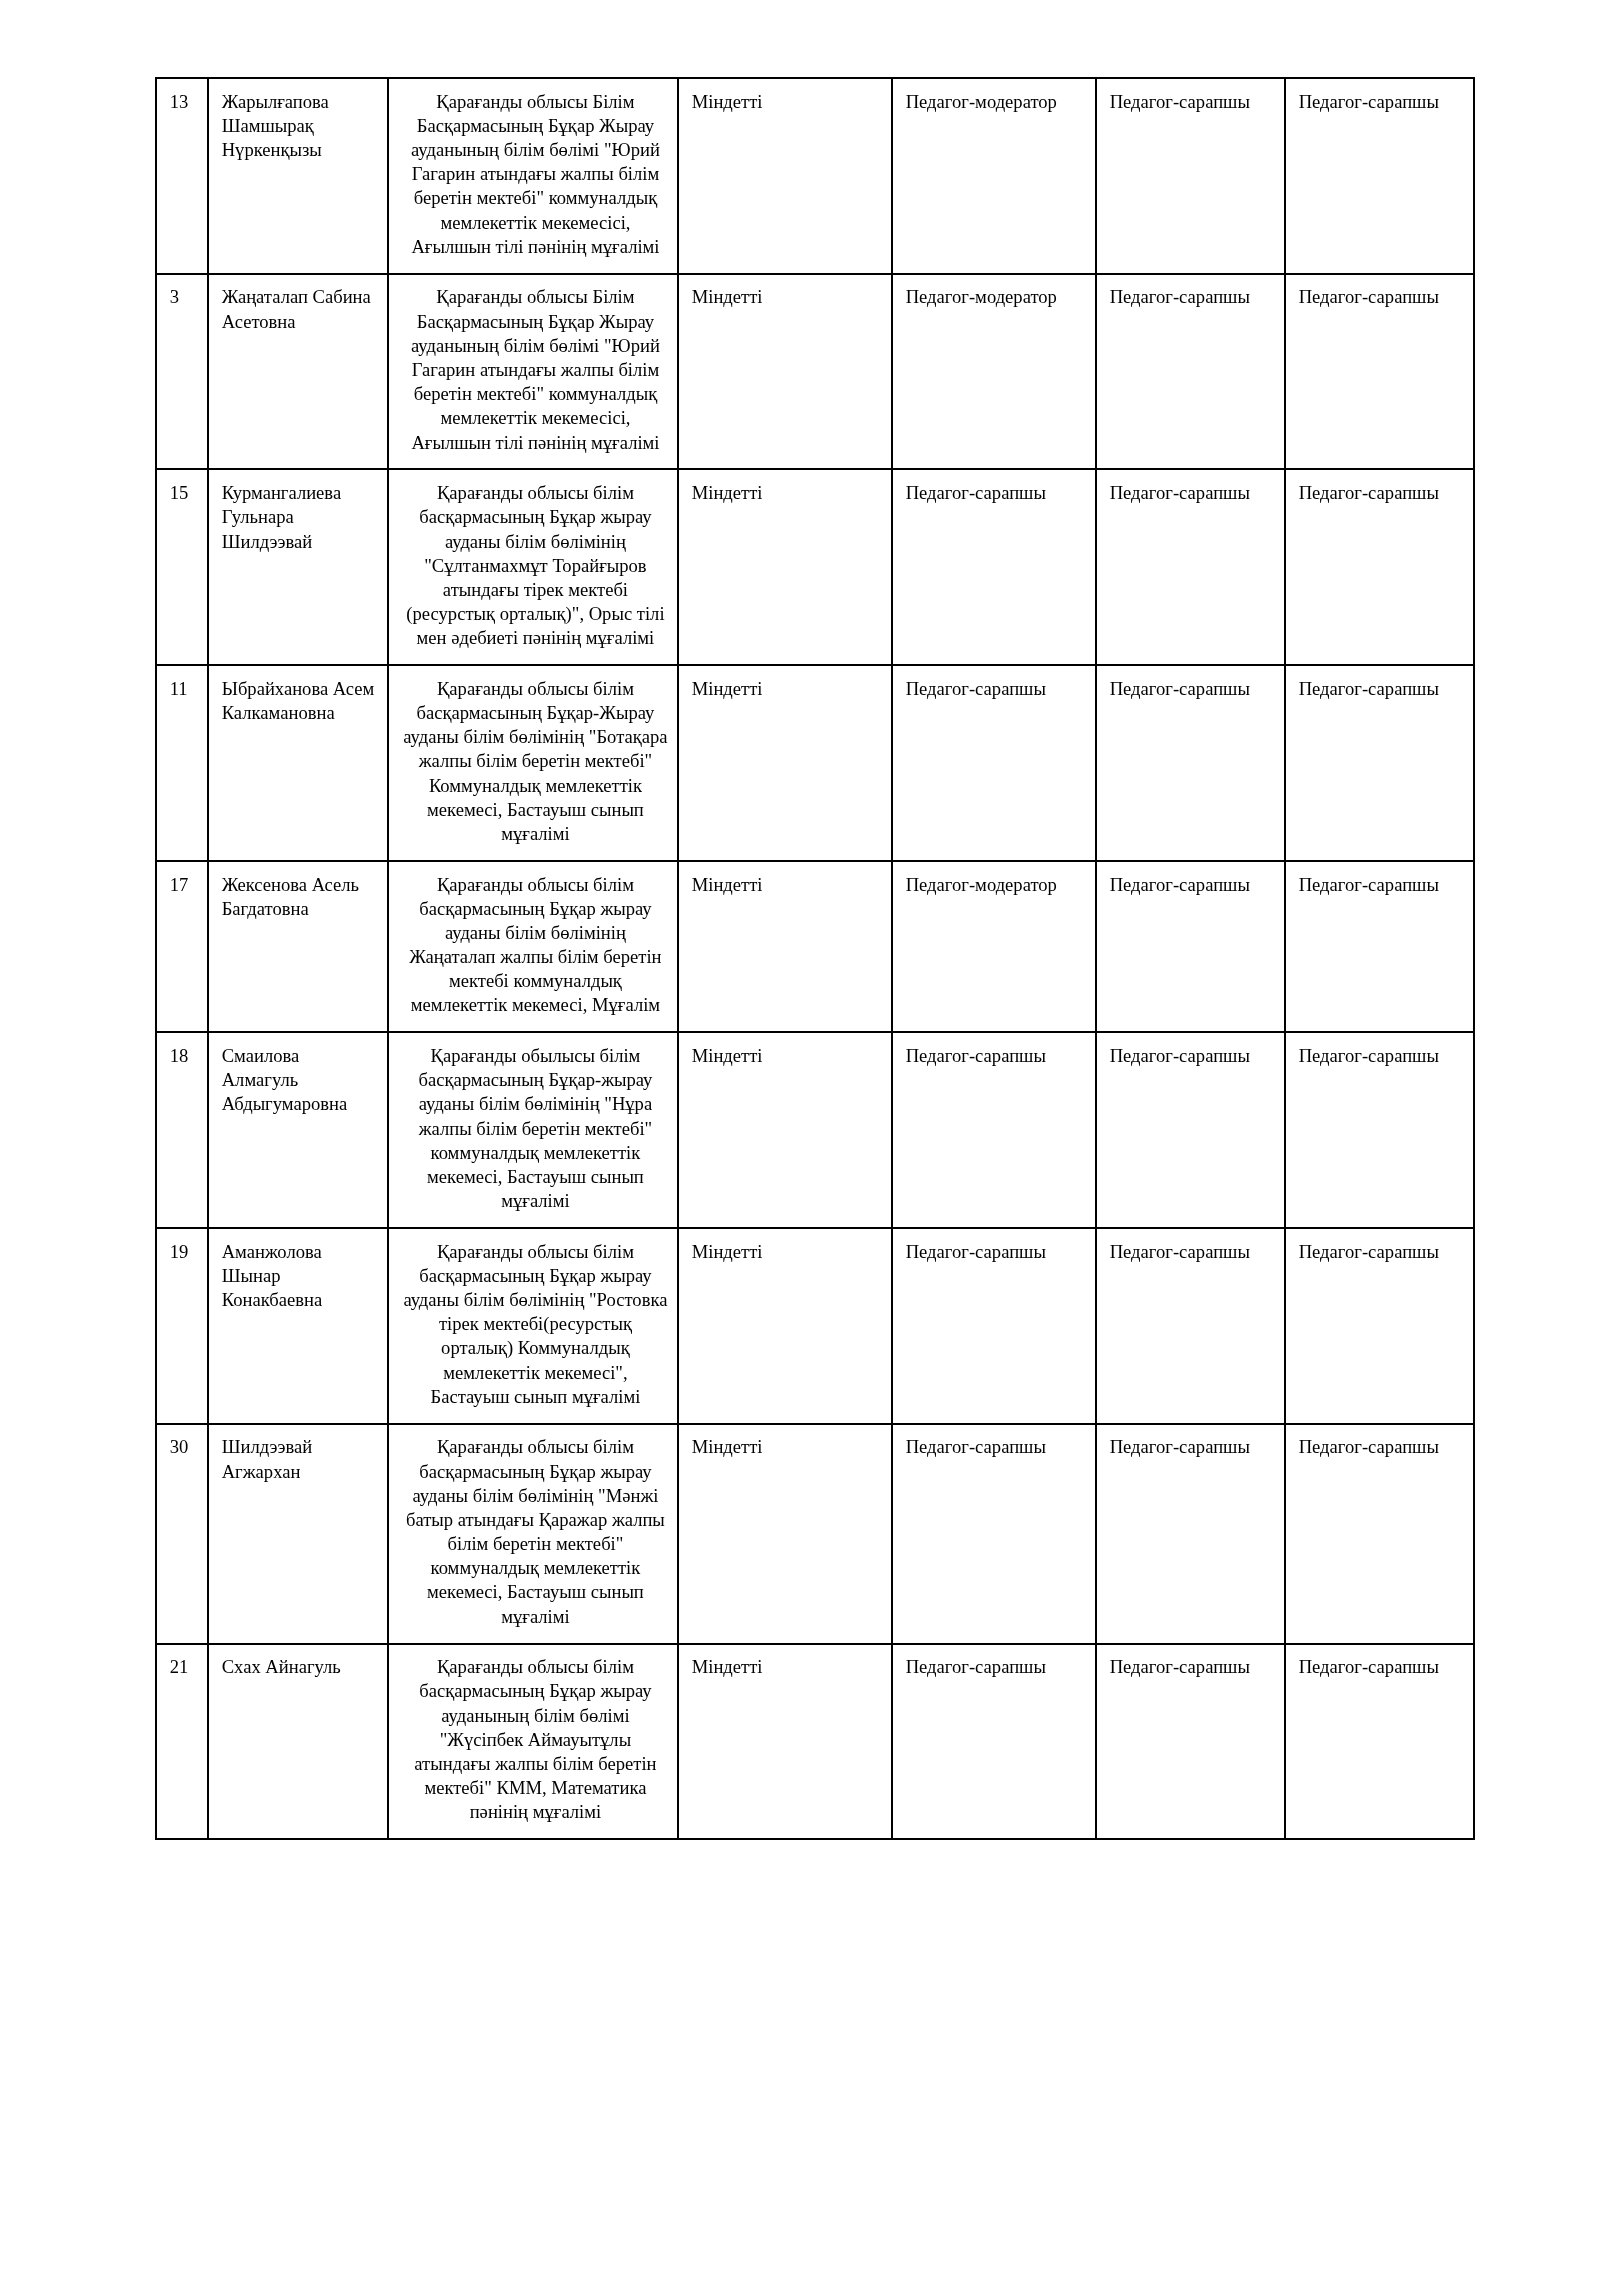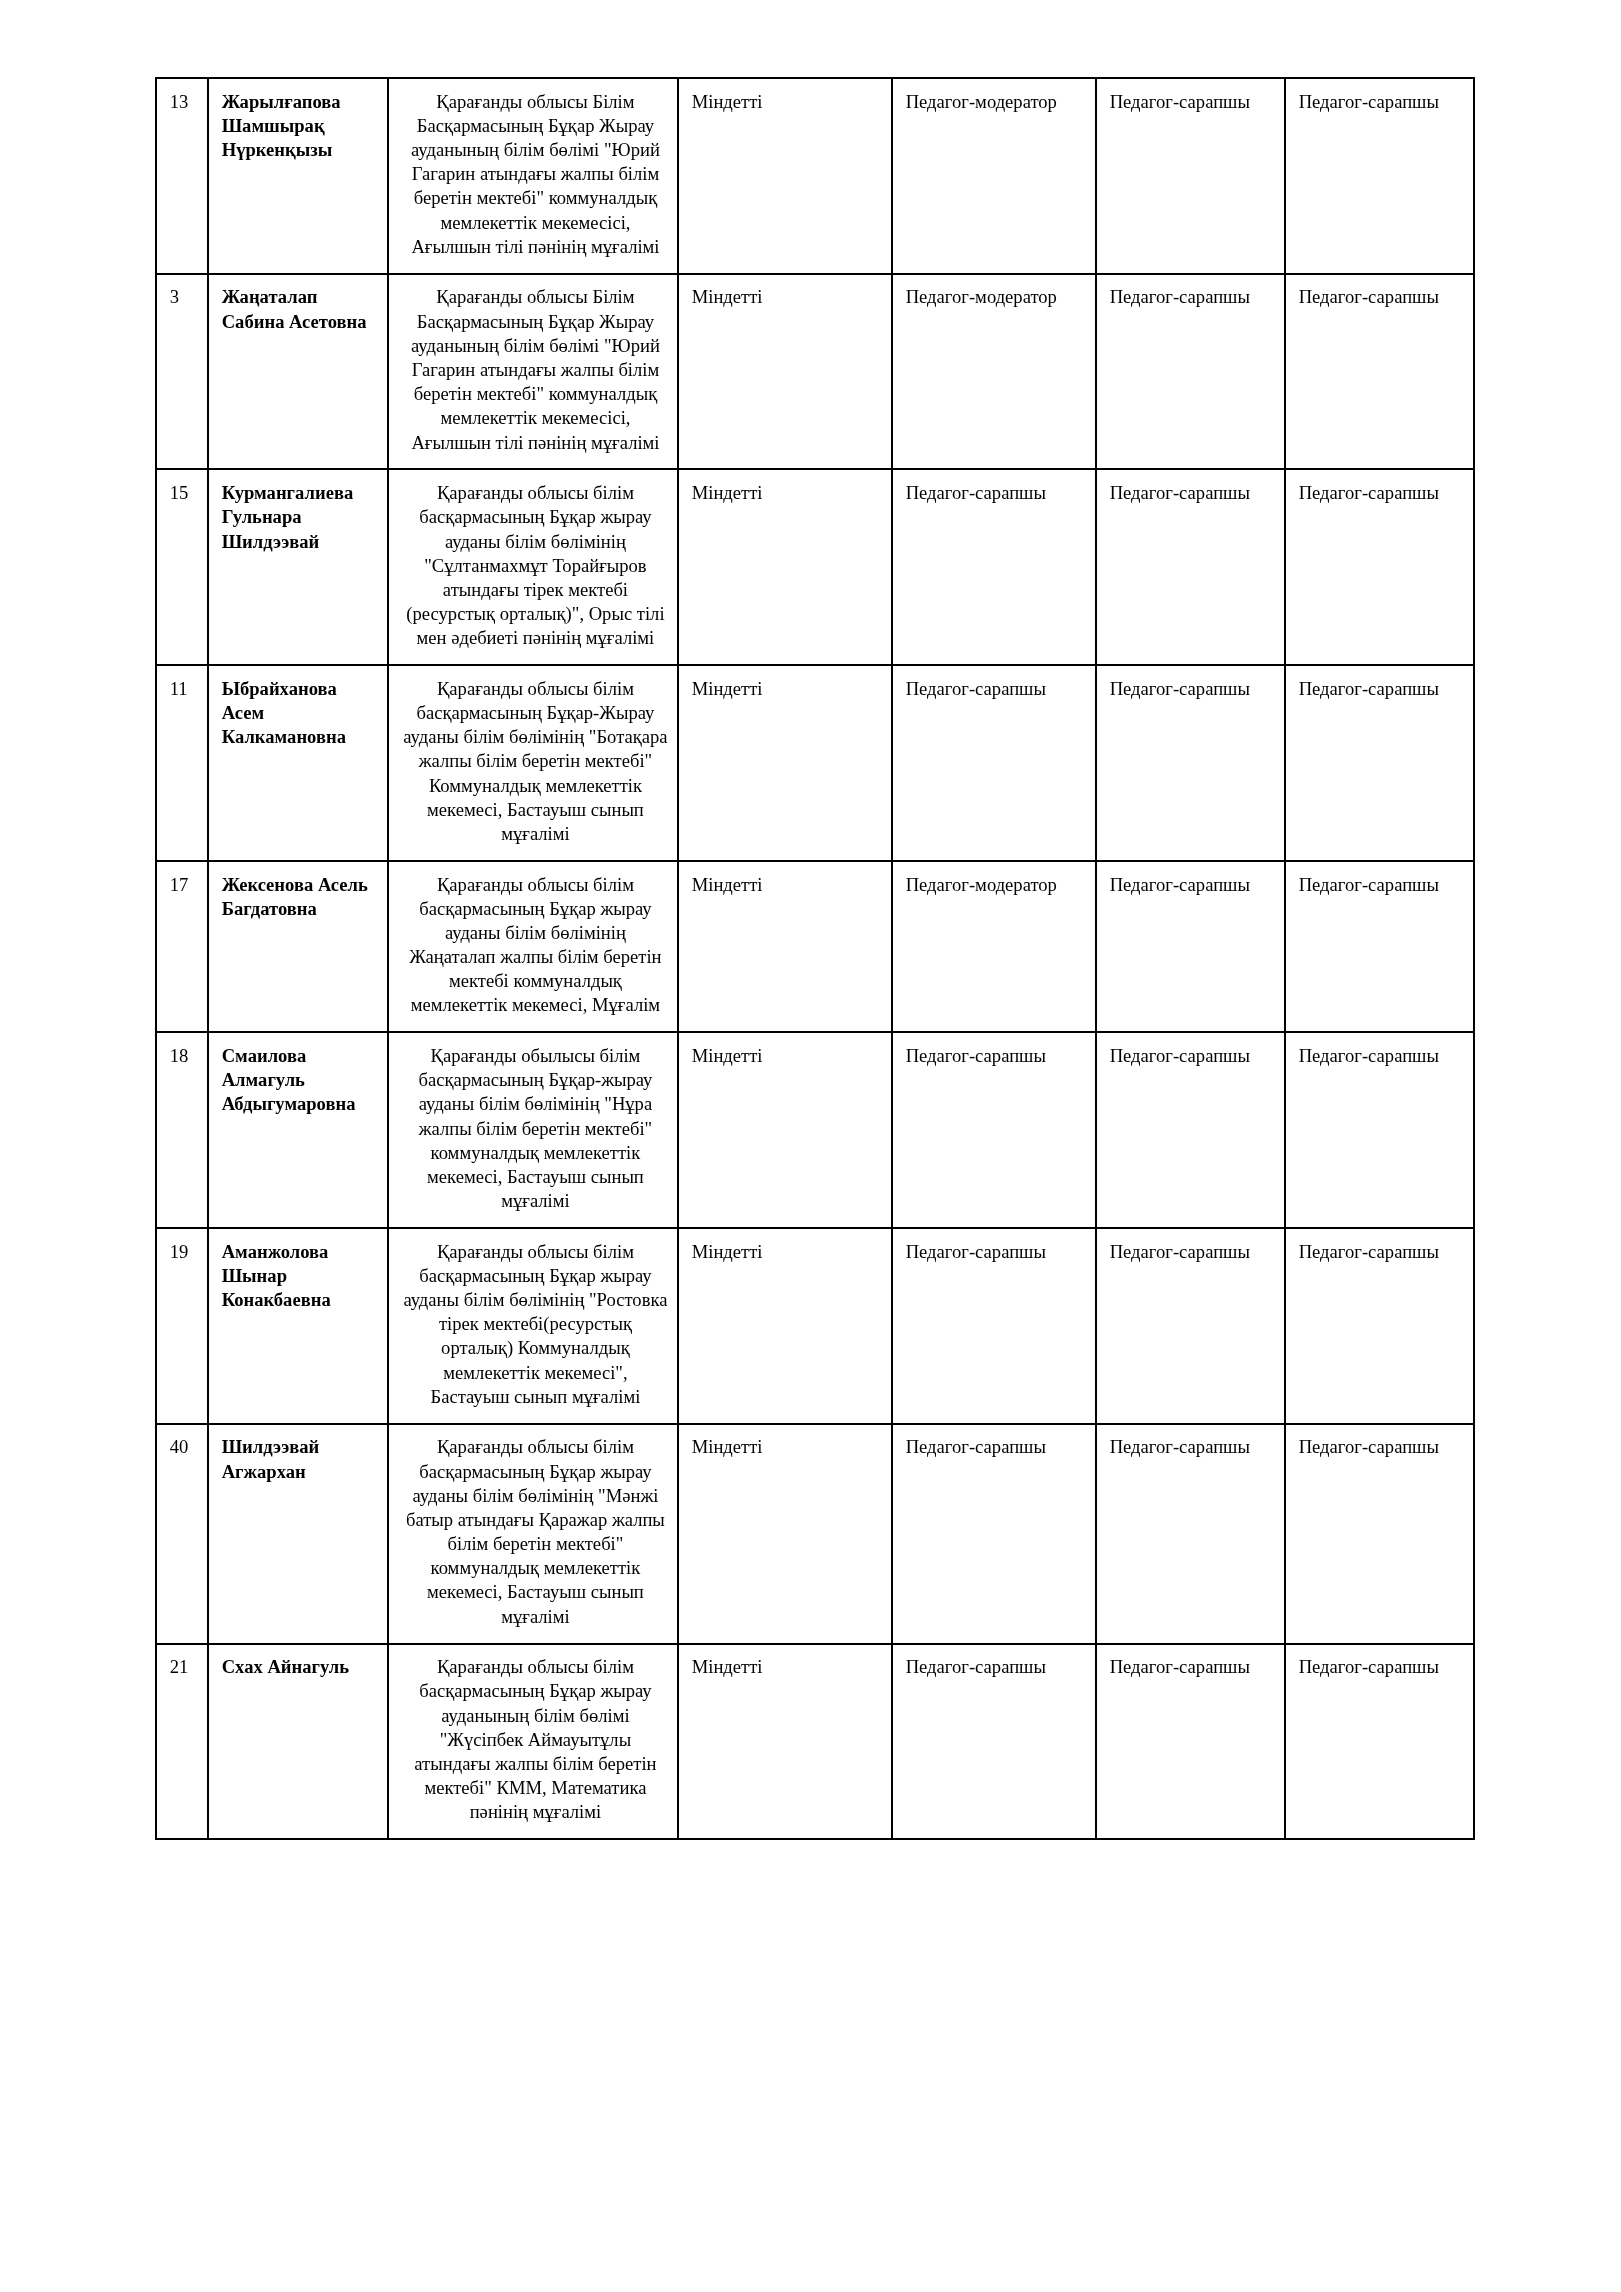--- a/index.html
+++ b/index.html
@@ -23,21 +23,21 @@
     font-size: 18.6px;
     line-height: 1.3;
   }
   table.doc-table td {
     border: 2px solid #000000;
     vertical-align: top;
     padding: 10.8px 7.8px 13.7px 12.7px;
     overflow-wrap: break-word;
   }
   td.cell-num  { padding-left: 9.8px; }
-  td.cell-name { padding-right: 33px; font-weight: bold; }
+  td.cell-name { padding-right: 33px; }
   td.cell-org  { padding-right: 9.8px; text-align: center; }
 </style>
 </head>
 <body>
 
 <div class="page">
   <table class="doc-table">
     <colgroup>
       <col style="width:52px">
       <col style="width:180px">
@@ -105,21 +105,21 @@
       <tr>
         <td class="cell-num">19</td>
         <td class="cell-name">Аманжолова Шынар Конакбаевна</td>
         <td class="cell-org">Қарағанды облысы білім басқармасының Бұқар жырау ауданы білім бөлімінің "Ростовка тірек мектебі(ресурстық орталық) Коммуналдық мемлекеттік мекемесі", Бастауыш сынып мұғалімі</td>
         <td class="cell-part">Міндетті</td>
         <td class="cell-cat">Педагог-сарапшы</td>
         <td class="cell-cat">Педагог-сарапшы</td>
         <td class="cell-cat">Педагог-сарапшы</td>
       </tr>
       <tr>
-        <td class="cell-num">40</td>
+        <td class="cell-num">30</td>
         <td class="cell-name">Шилдээвай Агжархан</td>
         <td class="cell-org">Қарағанды облысы білім басқармасының Бұқар жырау ауданы білім бөлімінің "Мәнжі батыр атындағы Қаражар жалпы білім беретін мектебі" коммуналдық мемлекеттік мекемесі, Бастауыш сынып мұғалімі</td>
         <td class="cell-part">Міндетті</td>
         <td class="cell-cat">Педагог-сарапшы</td>
         <td class="cell-cat">Педагог-сарапшы</td>
         <td class="cell-cat">Педагог-сарапшы</td>
       </tr>
       <tr>
         <td class="cell-num">21</td>
         <td class="cell-name">Схах Айнагуль</td>

